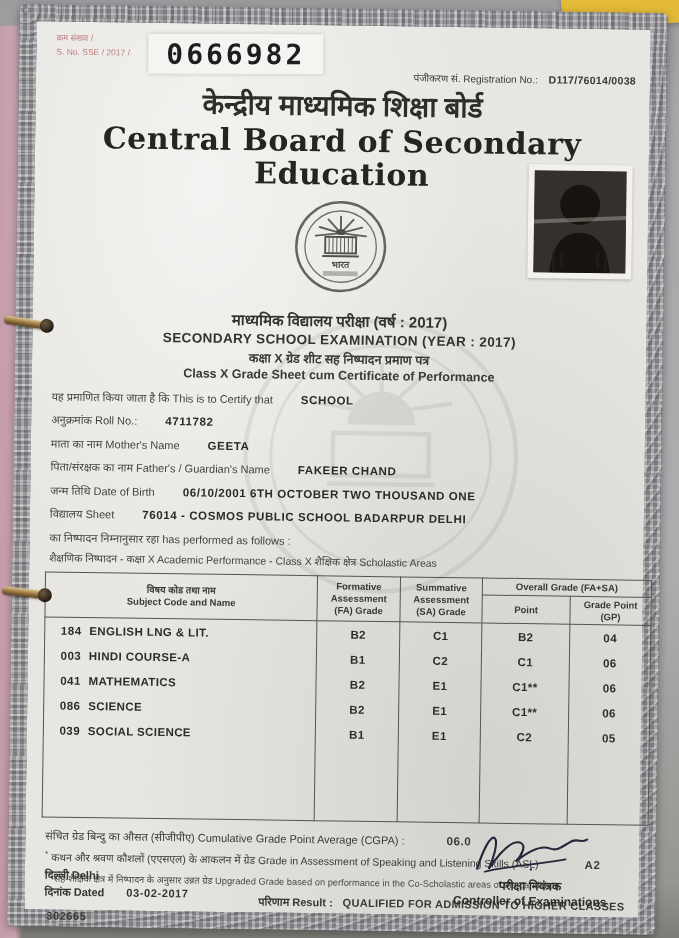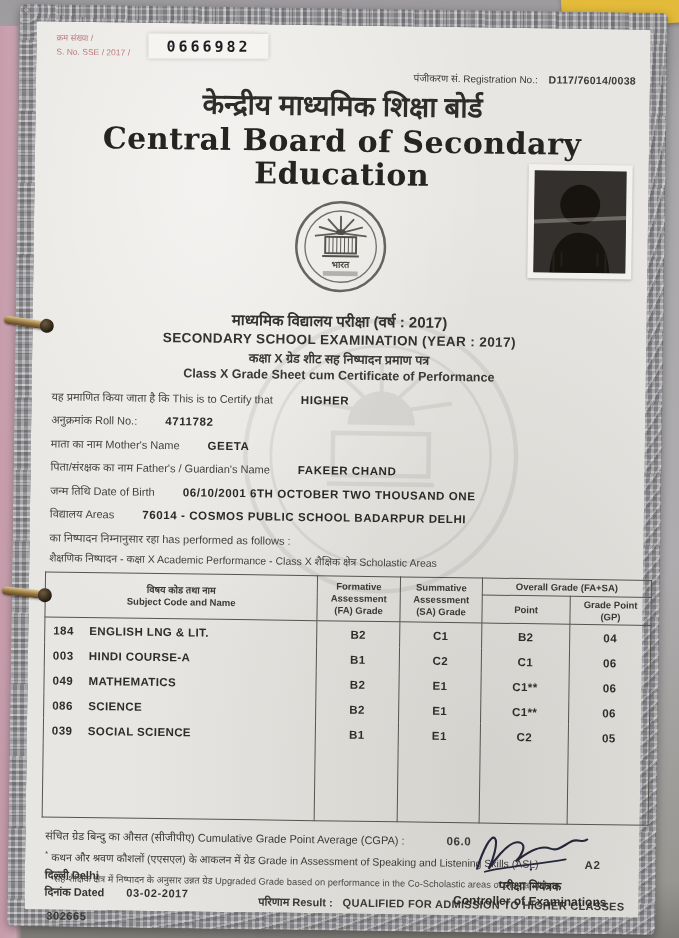--- a/index.html
+++ b/index.html
@@ -29,21 +29,21 @@
       radial-gradient(ellipse at 28% 18%,rgba(255,255,255,.5) 0%,rgba(255,255,255,0) 45%),
       radial-gradient(ellipse at 75% 85%,rgba(120,118,112,.18) 0%,rgba(0,0,0,0) 55%),
       #e8e6e2;}
   .content{position:relative;z-index:1;height:100%;}
   
   .watermark{position:absolute;left:195px;top:275px;z-index:0;opacity:.12;}
   
   .serial-row{display:flex;align-items:flex-start;padding:10px 0 0 20px;height:40px;}
   .serial-label{font-size:8.5px;line-height:1.6;color:#bb7a7a;width:92px;}
   .serial-sticker{background:#f5f4f1;box-shadow:0 0 4px rgba(0,0,0,.2);
-    font-family:"DejaVu Sans Mono",monospace;font-weight:bold;font-size:15px;letter-spacing:3px;
+    font-family:"DejaVu Sans Mono",monospace;font-weight:bold;font-size:28px;letter-spacing:3px;
     color:#1e1d22;padding:4px 18px 3px;transform:rotate(-.6deg);}
   .reg-line{text-align:right;padding-right:14px;font-size:10px;margin-top:-6px;}
   .reg-line .val{font-weight:bold;font-size:10.5px;margin-left:8px;letter-spacing:.3px;}
   
   .board-hi{text-align:center;font-size:28px;font-weight:bold;color:#2e2d2a;margin-top:8px;line-height:1.1;}
   .board-en{text-align:center;font-family:"DejaVu Serif",serif;font-weight:bold;font-size:30px;
     color:#252420;letter-spacing:.5px;margin-top:2px;line-height:1.1;}
   
   .logo-row{height:112px;display:flex;justify-content:center;margin-top:6px;}
   .photo{position:absolute;right:16px;top:136px;z-index:2;background:#f2f1ee;padding:6px;box-shadow:0 1px 3px rgba(0,0,0,.25);}
@@ -63,21 +63,21 @@
   .info-line .val{font-weight:bold;font-size:11.5px;color:#2b2a27;margin-left:28px;letter-spacing:.6px;}
   .note-line{font-size:11px;margin:2px 0 0 20px;color:#434240;}
   .section-line{font-size:10.5px;margin:6px 0 0 20px;color:#434240;}
   
   table{border-collapse:collapse;width:606px;margin:7px 0 0 16px;table-layout:fixed;}
   th,td{border:1px solid #55544f;}
   th{font-size:9.5px;font-weight:bold;text-align:center;padding:2px 3px;line-height:1.25;color:#3a3936;}
   .col-sub{width:272px;}.col-fa{width:83px;}.col-sa{width:82px;}.col-gr{width:88px;}.col-gp{width:81px;}
   td{font-size:11.5px;font-weight:bold;color:#2e2d2a;height:23px;text-align:center;letter-spacing:.4px;}
   td.sub{text-align:left;padding-left:8px;}
-  td.sub .code{display:inline-block;width:36px;letter-spacing:.5px;}
+  td.sub .code{display:inline-block;width:36px;letter-spacing:.5px;text-align:center;}
   tr.spacer td{height:72px;border-top:none;}
   tbody tr td{border-top:none;border-bottom:none;}
   tbody tr.first td{border-top:1px solid #55544f;}
   tr.spacer td{border-bottom:1px solid #55544f;}
   
   .f-cgpa{margin:10px 0 0 20px;font-size:11px;}
   .f-cgpa .val{font-weight:bold;font-size:11.5px;margin-left:42px;letter-spacing:.6px;}
   .f-asl{margin:7px 0 0 20px;font-size:10.5px;}
   .f-asl .val{font-weight:bold;font-size:11.5px;margin-left:46px;letter-spacing:.6px;}
   .f-upg{margin:6px 0 0 20px;font-size:9.3px;color:#4a4946;}
@@ -173,26 +173,26 @@
           </svg>
         </div>
       </div>
 
       <div class="t1">माध्यमिक विद्यालय परीक्षा (वर्ष : 2017)</div>
       <div class="t2">SECONDARY SCHOOL EXAMINATION (YEAR : 2017)</div>
       <div class="t3">कक्षा X ग्रेड शीट सह निष्पादन प्रमाण पत्र</div>
       <div class="t4">Class X Grade Sheet cum Certificate of Performance</div>
 
       <div class="info">
-        <div class="info-line"><span class="lbl">यह प्रमाणित किया जाता है कि This is to Certify that</span><span class="val">HIGHER</span></div>
+        <div class="info-line"><span class="lbl">यह प्रमाणित किया जाता है कि This is to Certify that</span><span class="val">SCHOOL</span></div>
         <div class="info-line"><span class="lbl">अनुक्रमांक Roll No.:</span><span class="val">4711782</span></div>
         <div class="info-line"><span class="lbl">माता का नाम Mother's Name</span><span class="val">GEETA</span></div>
         <div class="info-line"><span class="lbl">पिता/संरक्षक का नाम Father's / Guardian's Name</span><span class="val">FAKEER CHAND</span></div>
         <div class="info-line"><span class="lbl">जन्म तिथि Date of Birth</span><span class="val">06/10/2001   6TH OCTOBER TWO THOUSAND ONE</span></div>
-        <div class="info-line"><span class="lbl">विद्यालय Areas</span><span class="val">76014 - COSMOS PUBLIC SCHOOL BADARPUR DELHI</span></div>
+        <div class="info-line"><span class="lbl">विद्यालय Sheet</span><span class="val">76014 - COSMOS PUBLIC SCHOOL BADARPUR DELHI</span></div>
       </div>
       <div class="note-line">का निष्पादन निम्नानुसार रहा has performed as follows :</div>
       <div class="section-line">शैक्षणिक निष्पादन - कक्षा X Academic Performance - Class X शैक्षिक क्षेत्र Scholastic Areas</div>
 
       <table>
         <colgroup>
             <col class="col-sub">
             <col class="col-fa">
             <col class="col-sa">
             <col class="col-gr">
@@ -226,21 +226,21 @@
             <td>04</td>
           </tr>
           <tr>
             <td class="sub"><span class="code">003</span><span>HINDI COURSE-A</span></td>
             <td>B1</td>
             <td>C2</td>
             <td>C1</td>
             <td>06</td>
           </tr>
           <tr>
-            <td class="sub"><span class="code">049</span><span>MATHEMATICS</span></td>
+            <td class="sub"><span class="code">041</span><span>MATHEMATICS</span></td>
             <td>B2</td>
             <td>E1</td>
             <td>C1**</td>
             <td>06</td>
           </tr>
           <tr>
             <td class="sub"><span class="code">086</span><span>SCIENCE</span></td>
             <td>B2</td>
             <td>E1</td>
             <td>C1**</td>

